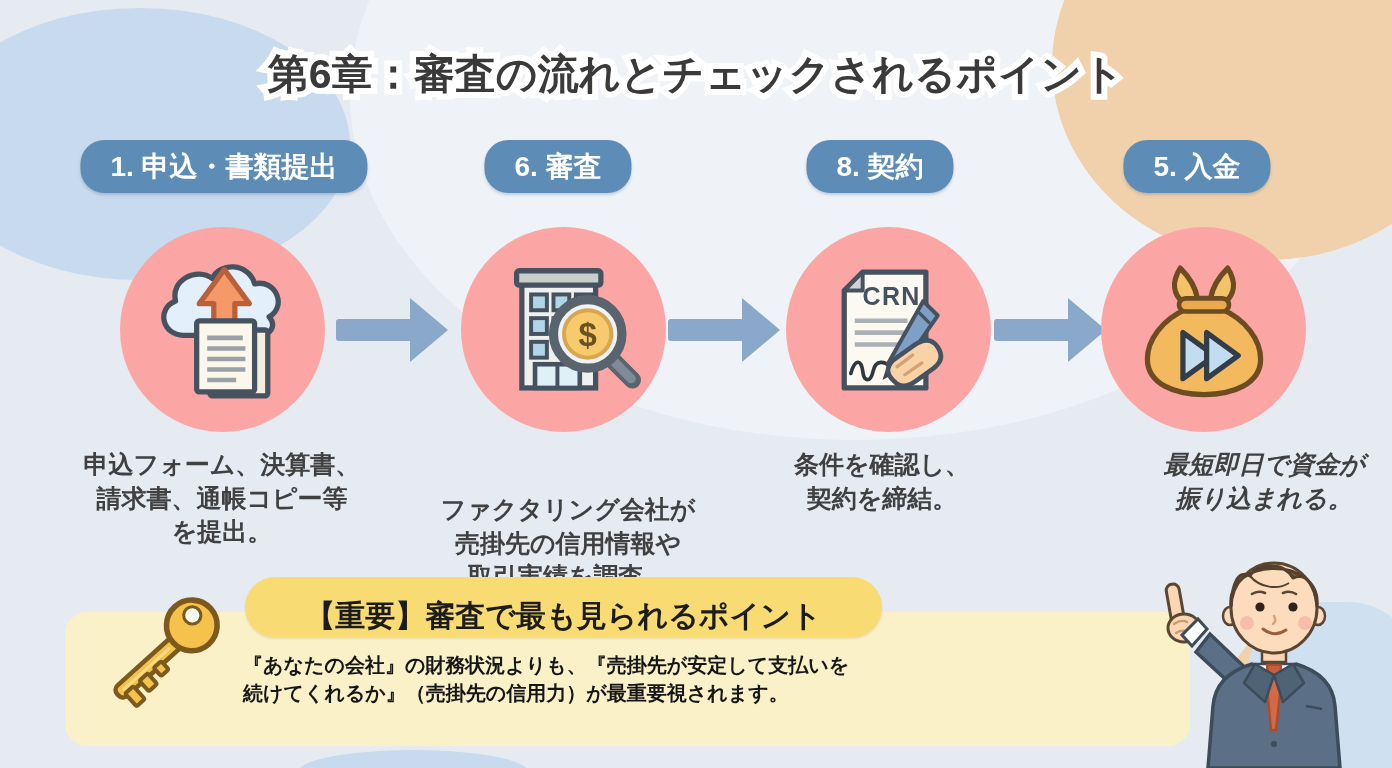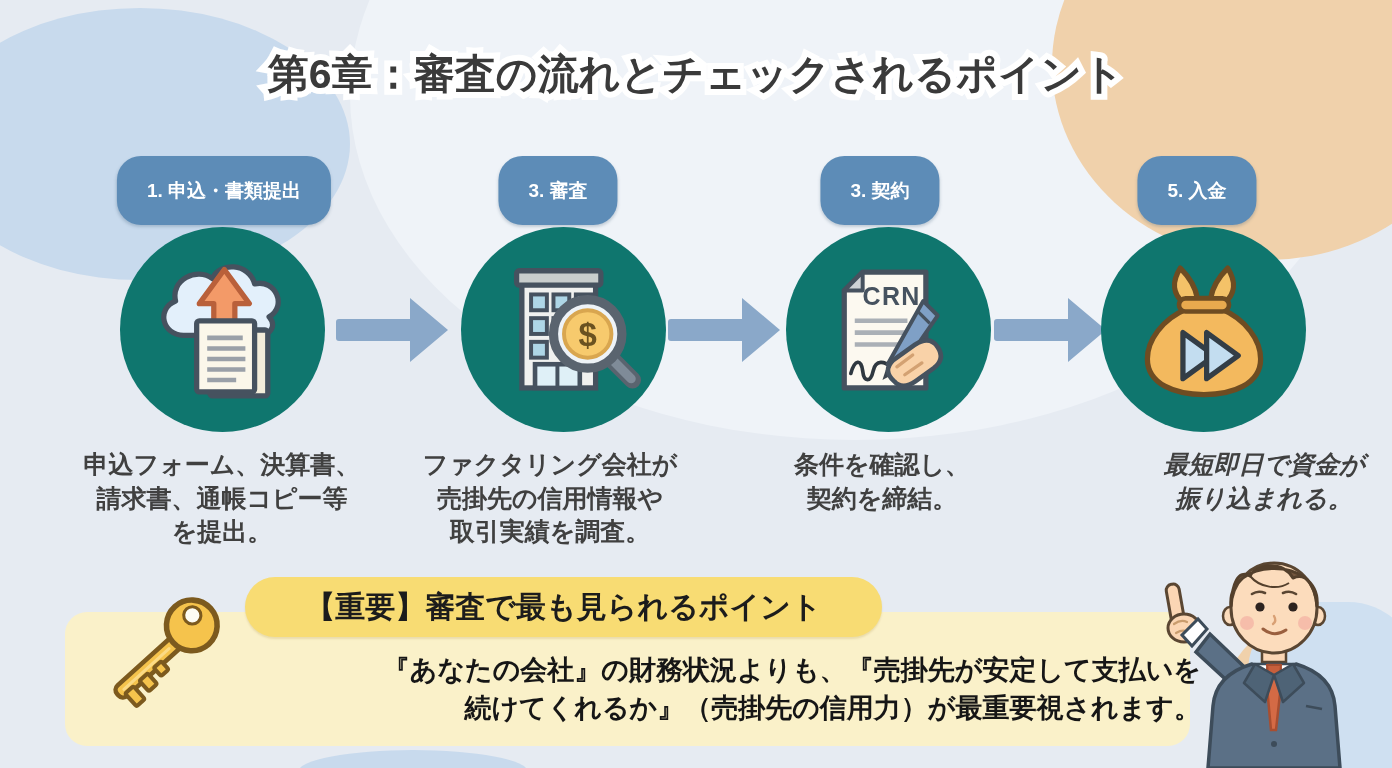--- a/index.html
+++ b/index.html
@@ -19,46 +19,46 @@
   .blob-blue-bc{left:298px;top:750px;width:230px;height:44px;background:#c8daed;border-radius:50%;}
 
   
   .title{top:50px;left:50%;transform:translateX(-50%);white-space:nowrap;
     font-size:41px;font-weight:900;letter-spacing:0px;line-height:1.2;}
   .title .back{position:absolute;left:0;top:0;color:#ffffff;-webkit-text-stroke:12px #ffffff;
     text-shadow:0 0 4px #ffffff,0 3px 3px rgba(255,255,255,.95);}
   .title .front{position:relative;color:#3a3a3a;}
 
   
-  .pill{top:156px;transform:translateX(-50%);background:#5d8cb7;color:#ffffff;
-    font-size:19px;font-weight:800;height:47px;line-height:47px;padding:11px 30px;
+  .pill{top:140px;transform:translateX(-50%);background:#5d8cb7;color:#ffffff;
+    font-size:28px;font-weight:800;height:47px;line-height:47px;padding:3px 30px;
     border-radius:24px;white-space:nowrap;box-shadow:0 2px 3px rgba(60,90,120,.25);}
 
   
-  .circle{width:205px;height:205px;border-radius:50%;background:#0f766e;top:227px;
+  .circle{width:205px;height:205px;border-radius:50%;background:#fca5a5;top:227px;
     display:flex;align-items:center;justify-content:center;}
   .circle svg{width:158px;height:158px;display:block;}
 
   
   .arrow{width:112px;height:64px;top:298px;}
   .arrow .shaft{position:absolute;left:0;top:21px;width:78px;height:22px;background:#8aa8c9;border-radius:3px;}
   .arrow .head{position:absolute;left:74px;top:0;width:0;height:0;
     border-top:32px solid transparent;border-bottom:32px solid transparent;border-left:38px solid #8aa8c9;}
 
   
   .desc{top:448px;transform:translateX(-50%);width:360px;text-align:center;
     color:#404040;font-size:25px;font-weight:700;line-height:1.34;white-space:pre-line;}
 
   
   .panel{left:65px;top:612px;width:1125px;height:134px;background:#faf1c9;border-radius:22px;}
   .heading-pill{left:245px;top:577px;width:637px;height:60px;background:#f8dc73;border-radius:30px;
-    display:flex;align-items:center;justify-content:center;
+    display:flex;align-items:flex-end;justify-content:center;
     color:#1c1c1c;font-size:30px;font-weight:900;white-space:nowrap;box-shadow:0 2px 2px rgba(160,130,40,.18);}
-  .panel-body{left:243px;top:651px;width:958px;text-align:right;color:#161616;
-    font-size:27px;font-weight:800;line-height:1.42;white-space:pre-line;}
+  .panel-body{left:243px;top:651px;width:958px;text-align:left;color:#161616;
+    font-size:20px;font-weight:800;line-height:1.42;white-space:pre-line;}
 
   .key-wrap{left:92px;top:584px;width:152px;height:142px;}
   .key-wrap svg{width:100%;height:100%;transform:rotate(-42deg);}
 
   .businessman{left:1146px;top:534px;width:246px;height:234px;}
   .businessman svg{width:100%;height:100%;display:block;}
 
   .z1{z-index:1;} .z2{z-index:2;} .z3{z-index:3;}
 </style>
 </head>
@@ -70,22 +70,22 @@
 <div class="abs blob-peach-br"></div>
 <div class="abs blob-blue-br"></div>
 <div class="abs blob-blue-bc"></div>
 
 <div class="abs title z2">
   <span class="back">第6章：審査の流れとチェックされるポイント</span>
   <span class="front">第6章：審査の流れとチェックされるポイント</span>
 </div>
 
 <div class="abs pill z2" style="left:224px;"><span>1. 申込・書類提出</span></div>
-<div class="abs pill z2" style="left:558px;"><span>3. 審査</span></div>
-<div class="abs pill z2" style="left:880px;"><span>3. 契約</span></div>
+<div class="abs pill z2" style="left:558px;"><span>6. 審査</span></div>
+<div class="abs pill z2" style="left:880px;"><span>8. 契約</span></div>
 <div class="abs pill z2" style="left:1197px;"><span>5. 入金</span></div>
 
 <div class="abs arrow z1" style="left:336px;">
     <div class="shaft"></div>
     <div class="head"></div>
   </div>
 <div class="abs arrow z1" style="left:668px;">
     <div class="shaft"></div>
     <div class="head"></div>
   </div>
@@ -147,21 +147,21 @@
     <path d="M47 44 C28 52 17 68 17 82 C17 101 38 109 60 109 C82 109 103 101 103 82 C103 68 92 52 73 44 Z" fill="#f3b95e" stroke="#6e4c22" stroke-width="4"></path>
     <rect x="41" y="36" width="38" height="10" rx="5" fill="#e9aa4e" stroke="#6e4c22" stroke-width="3.5"></rect>
     <polygon points="44,62 44,97 68,79.5" fill="#c3ddf0" stroke="#333d46" stroke-width="4" stroke-linejoin="round"></polygon>
     <polygon points="62,62 62,97 86,79.5" fill="#c3ddf0" stroke="#333d46" stroke-width="4" stroke-linejoin="round"></polygon>
   </svg>
 </div>
 
 <div class="abs desc z2" style="left:222px;">申込フォーム、決算書、
 請求書、通帳コピー等
 を提出。</div>
-<div class="abs desc z2" style="left:550px;">ファクタリング会社が
+<div class="abs desc z2" style="left:568px;margin-top:45px;">ファクタリング会社が
 売掛先の信用情報や
 取引実績を調査。</div>
 <div class="abs desc z2" style="left:882px;text-align:center;">条件を確認し、
 契約を締結。</div>
 <div class="abs desc z2" style="left:1264px;font-style:italic;">最短即日で資金が
 振り込まれる。</div>
 
 <div class="abs panel z1"></div>
 <div class="abs heading-pill z2">
   <span>【重要】審査で最も見られるポイント</span>

